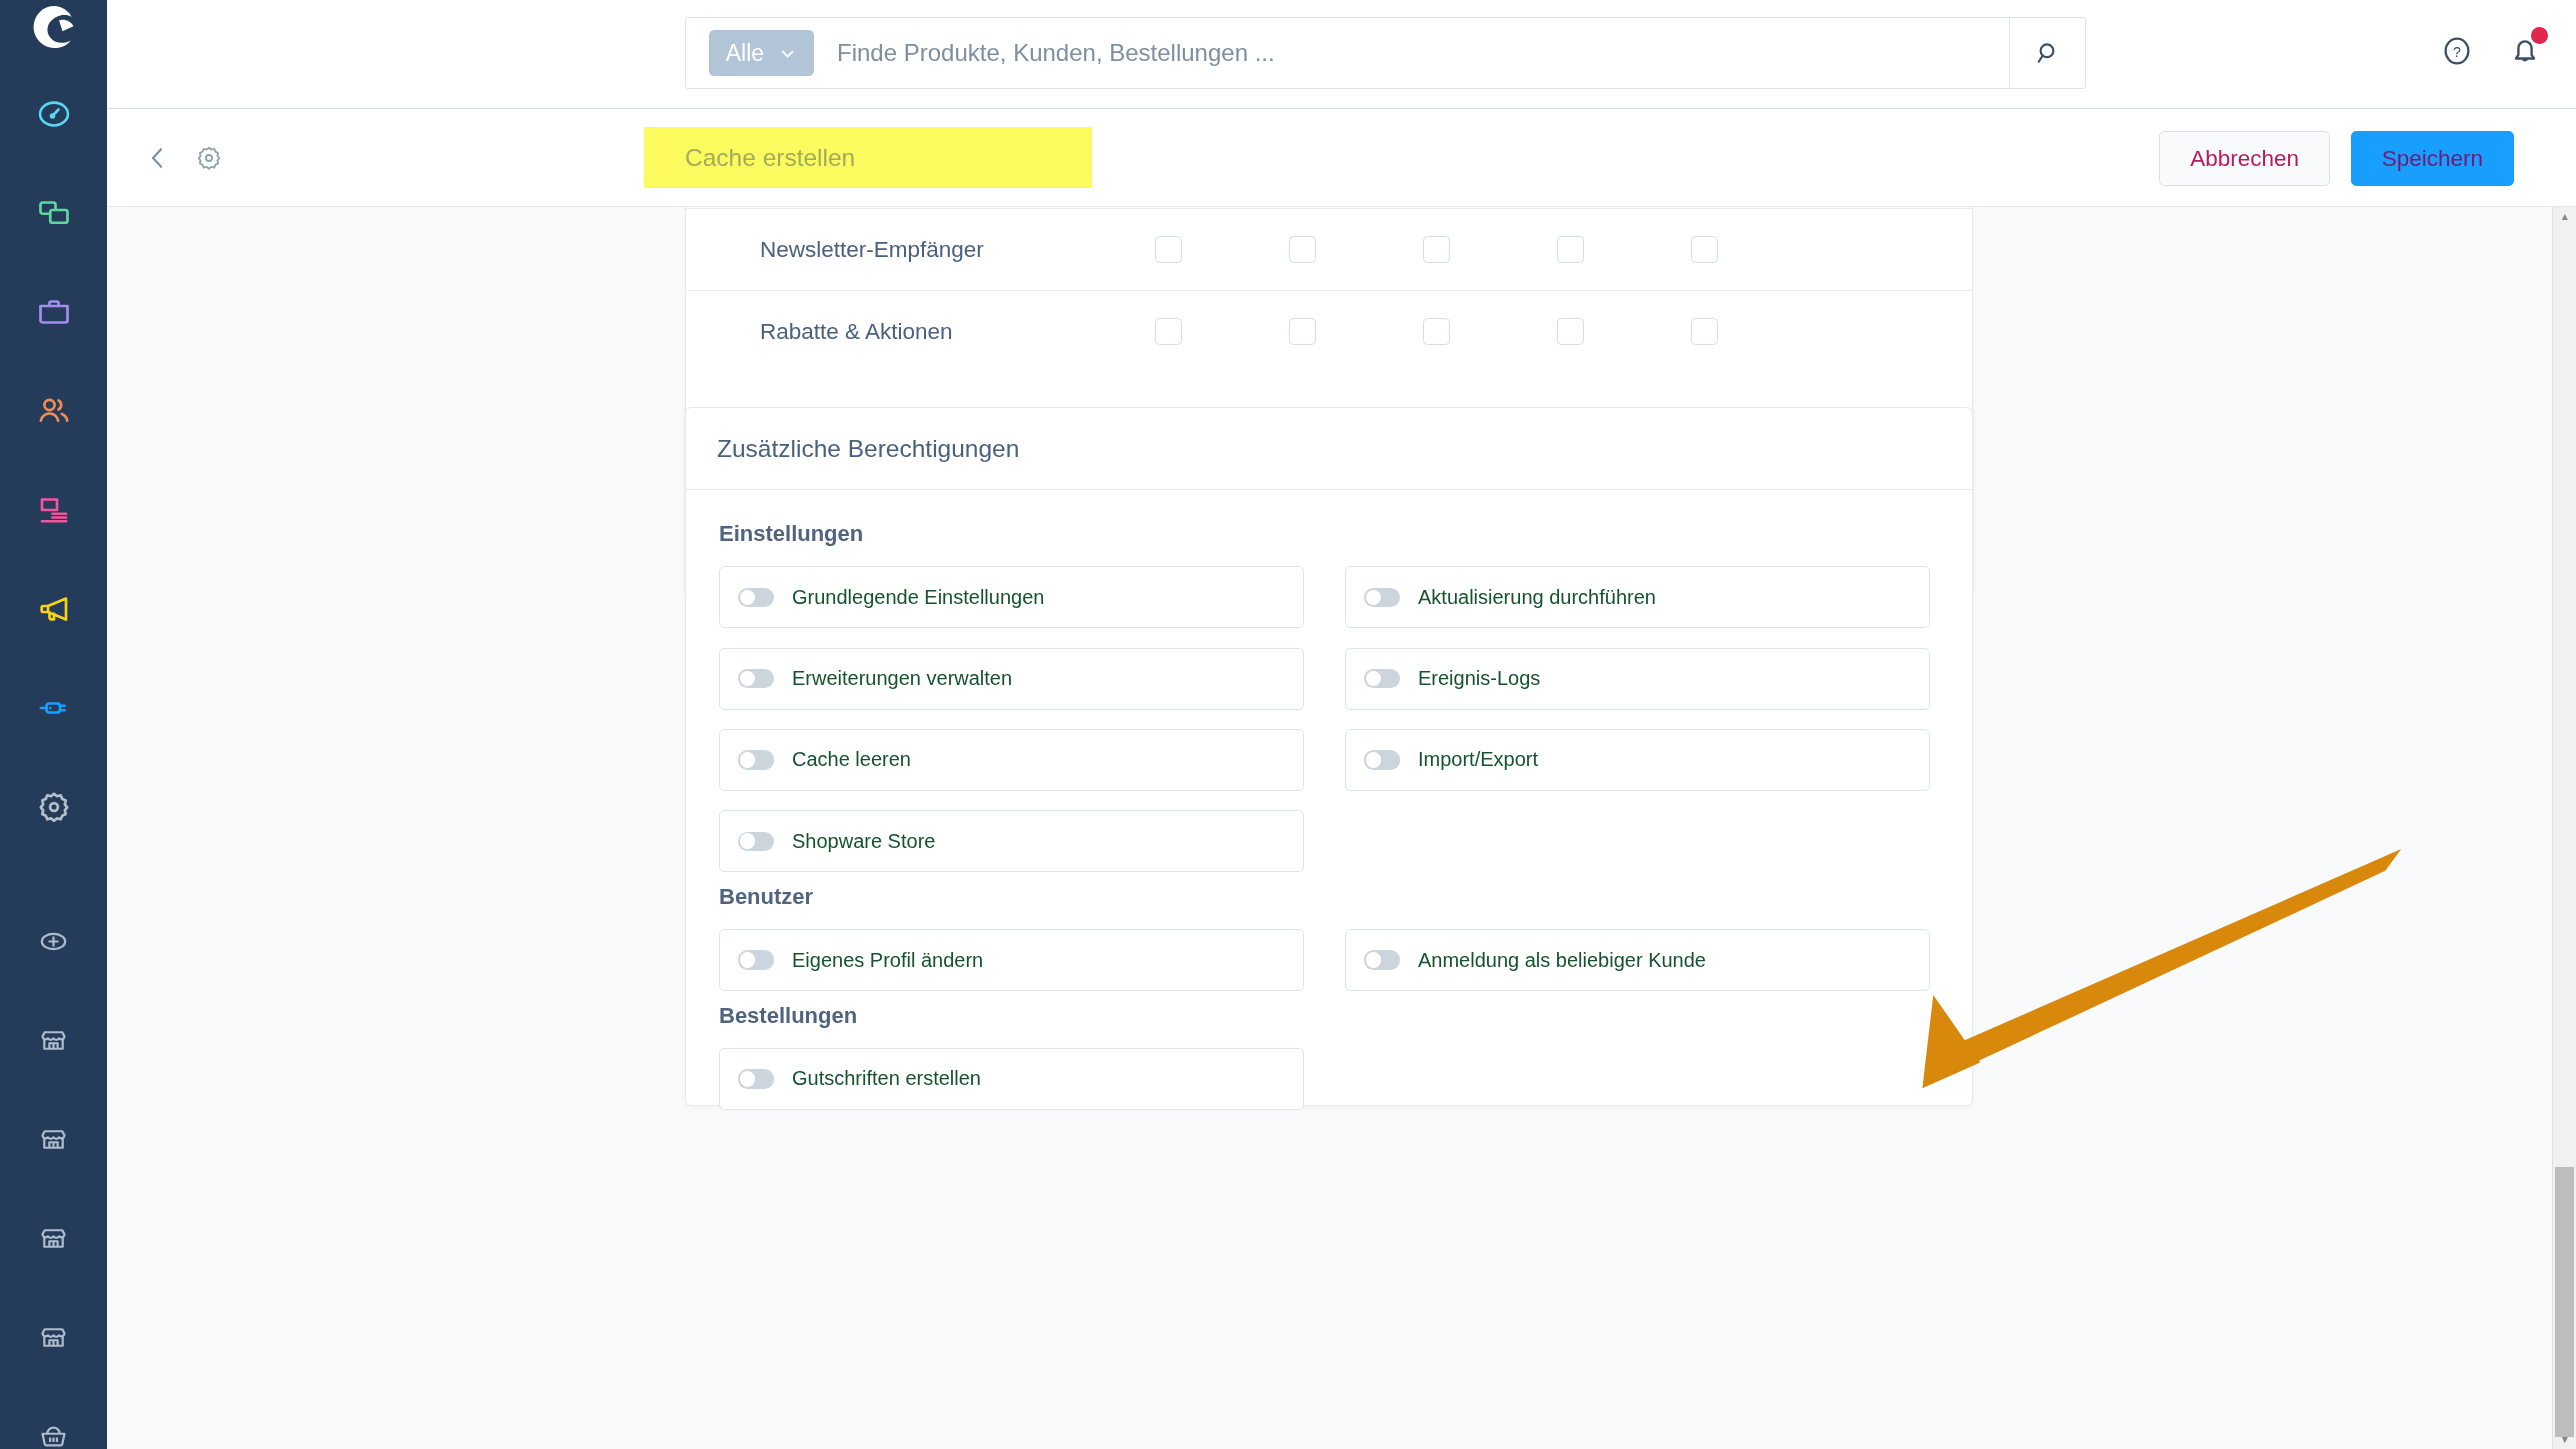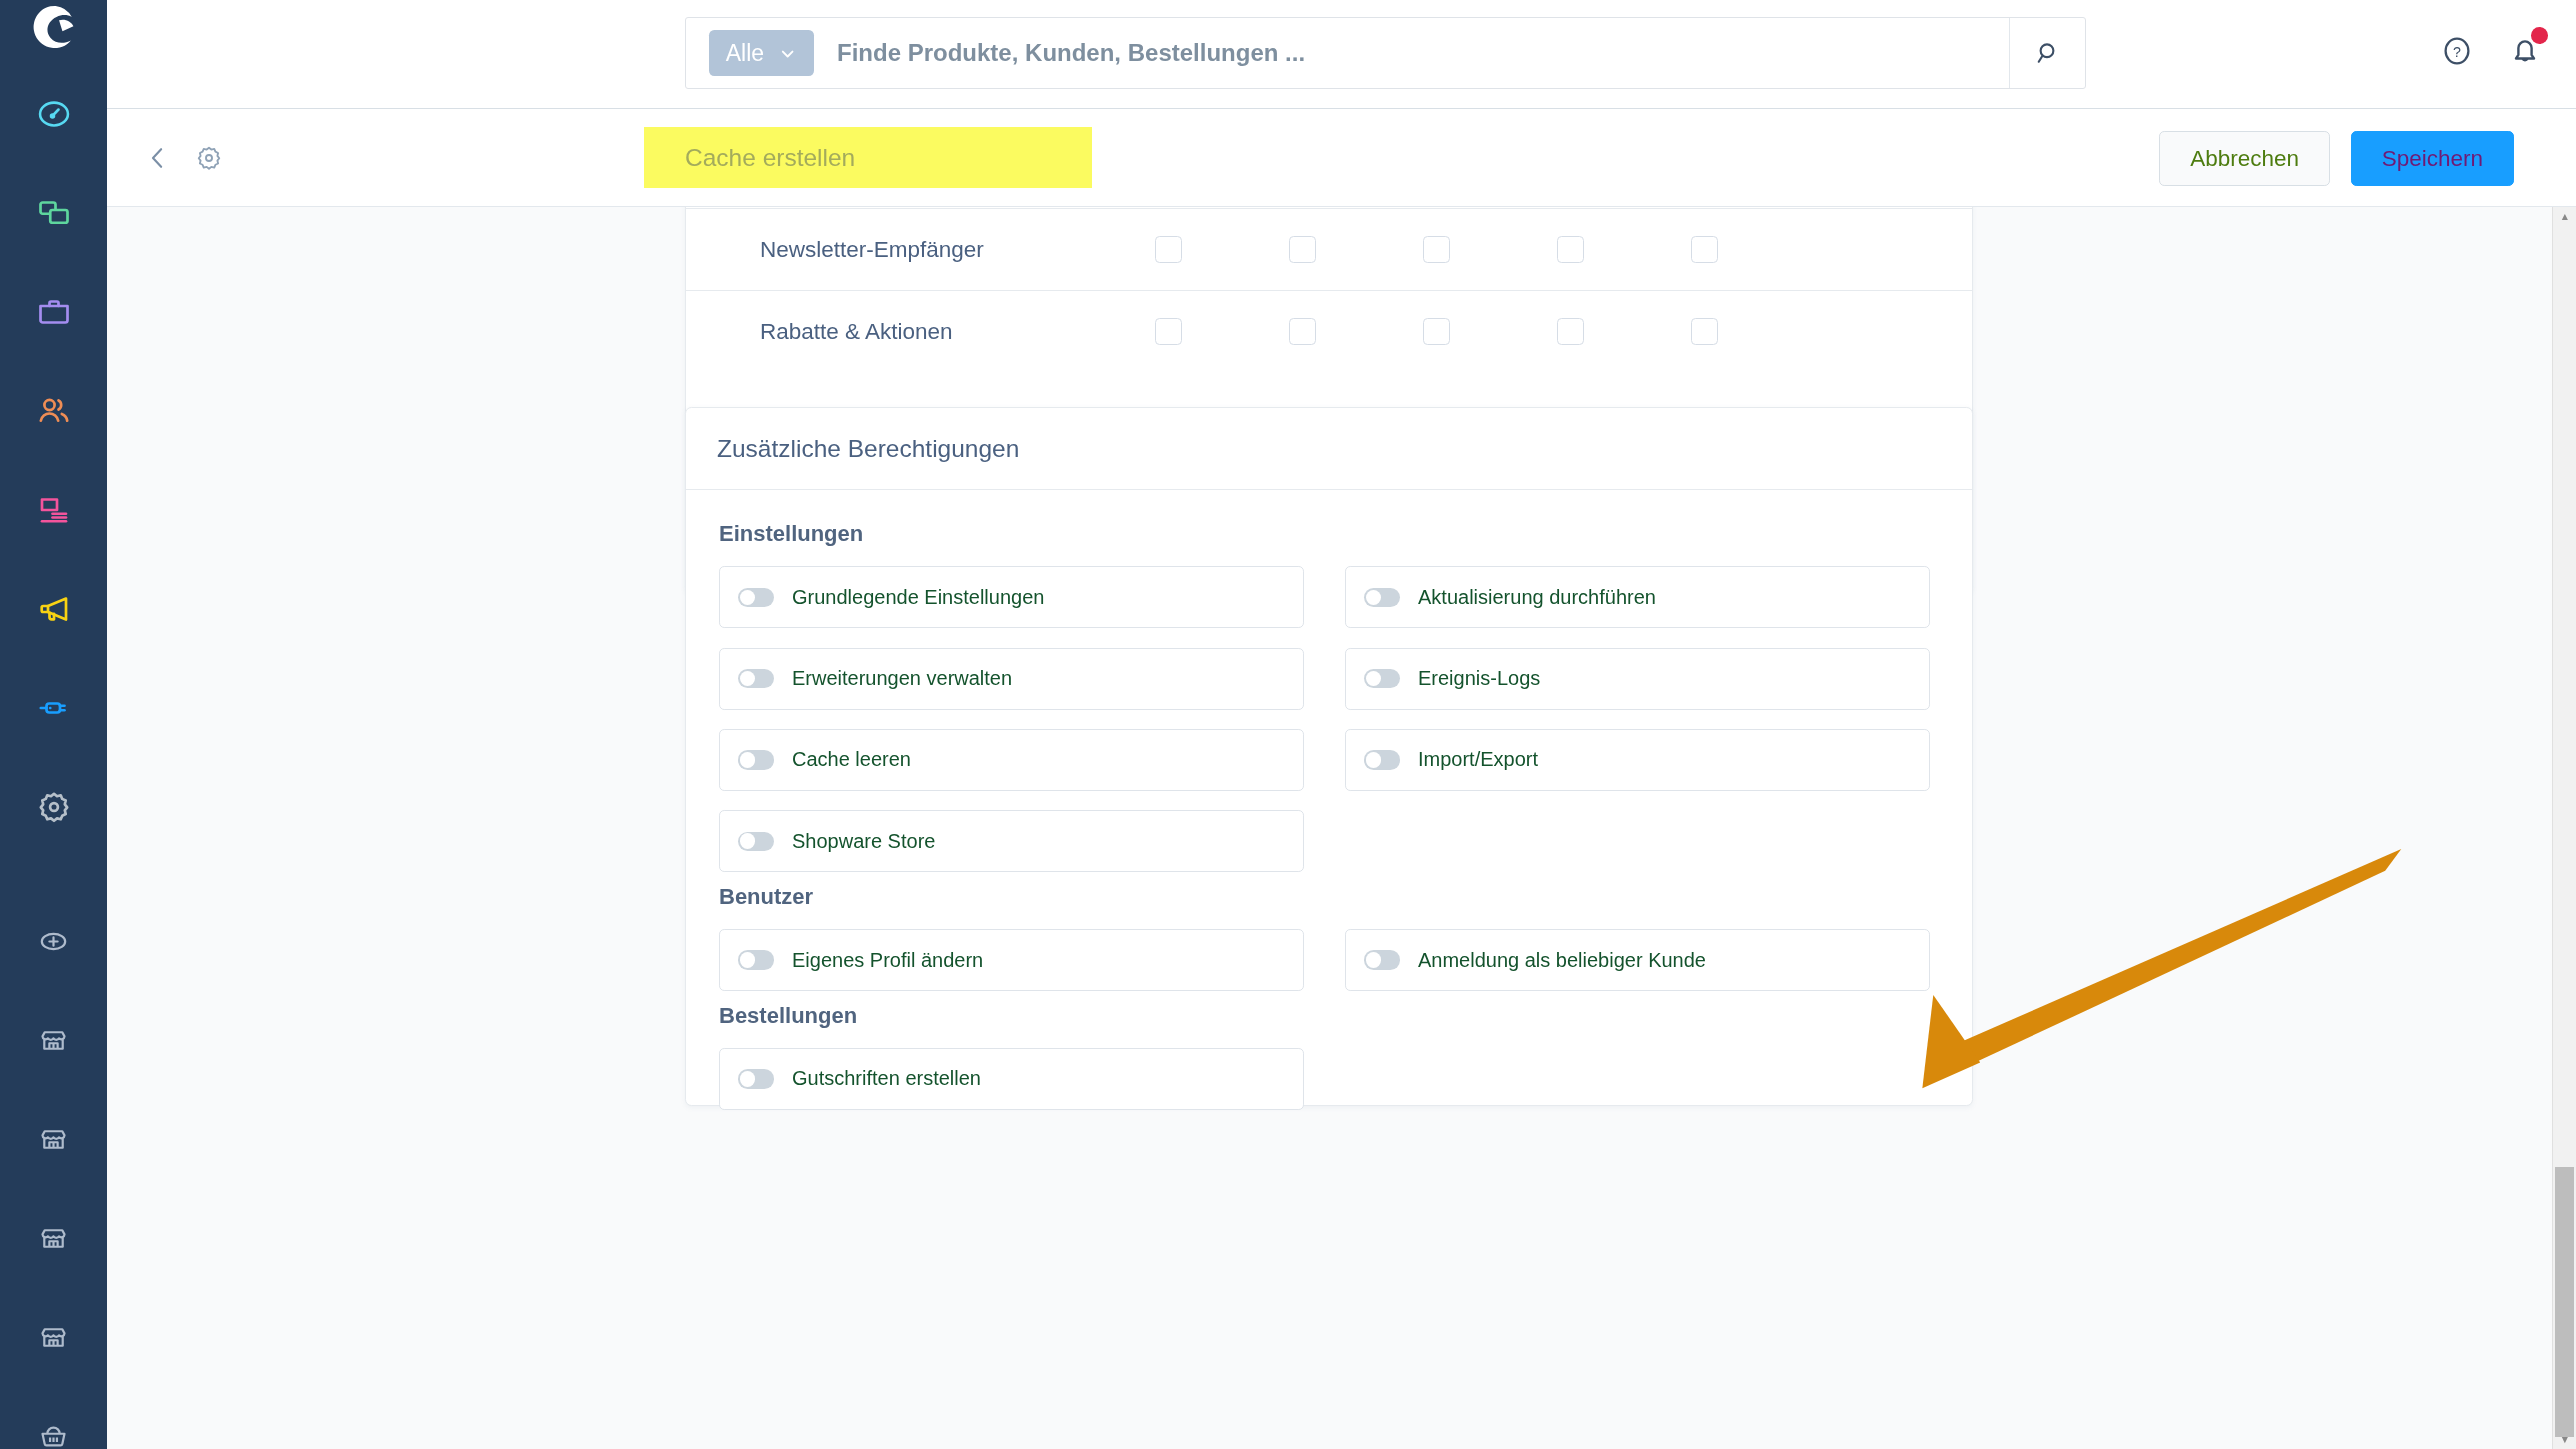--- a/index.html
+++ b/index.html
@@ -56,21 +56,20 @@
     background: #b2c4d8; border-radius: 5.2px; color: #ffffff;
     display: flex; align-items: center; justify-content: center; gap: 14px;
     font-size: 23px; padding: 0 16.7px;
   }
   .search-input {
     flex: 1 1 auto; border: 0; outline: 0;
     margin-left: 23px; margin-right: 13px;
     font-size: 24px; color: #737373;
     font-family: "Liberation Sans", sans-serif;
     background: transparent;
-    font-weight: bold;
   }
   .search-input::placeholder { color: #7e8f9f; }
   .search-btn {
     width: 76px; height: 70px;
     border-left: 1.3px solid #e2e7ec;
     display: flex; align-items: center; justify-content: center;
     background: transparent; border-top: 0; border-right: 0; border-bottom: 0;
     cursor: pointer;
   }
   .topbar-actions {
@@ -114,21 +113,21 @@
     position: absolute; right: 62px; top: 22px;
     display: flex; gap: 20.6px; align-items: center;
   }
   .btn {
     height: 55px; border-radius: 5.2px; font-size: 22.5px;
     display: flex; align-items: center; justify-content: center;
     padding: 0 30px; cursor: pointer;
     font-family: "Liberation Sans", sans-serif;
   }
   .btn-ghost {
-    background: #f9fafb; border: 1.3px solid #d8dfe5; color: #4d7c0f; margin-left: 24px;
+    background: #f9fafb; border: 1.3px solid #d8dfe5; color: #be185d; margin-left: 24px;
   }
   .btn-primary {
     background: #189eff; border: 1.3px solid #189eff; color: #701a75;
   }
 
   
   .content {
     position: absolute; left: 107px; top: 207px;
     width: 2445px; height: 1242px;
     background: #f9fafb;

